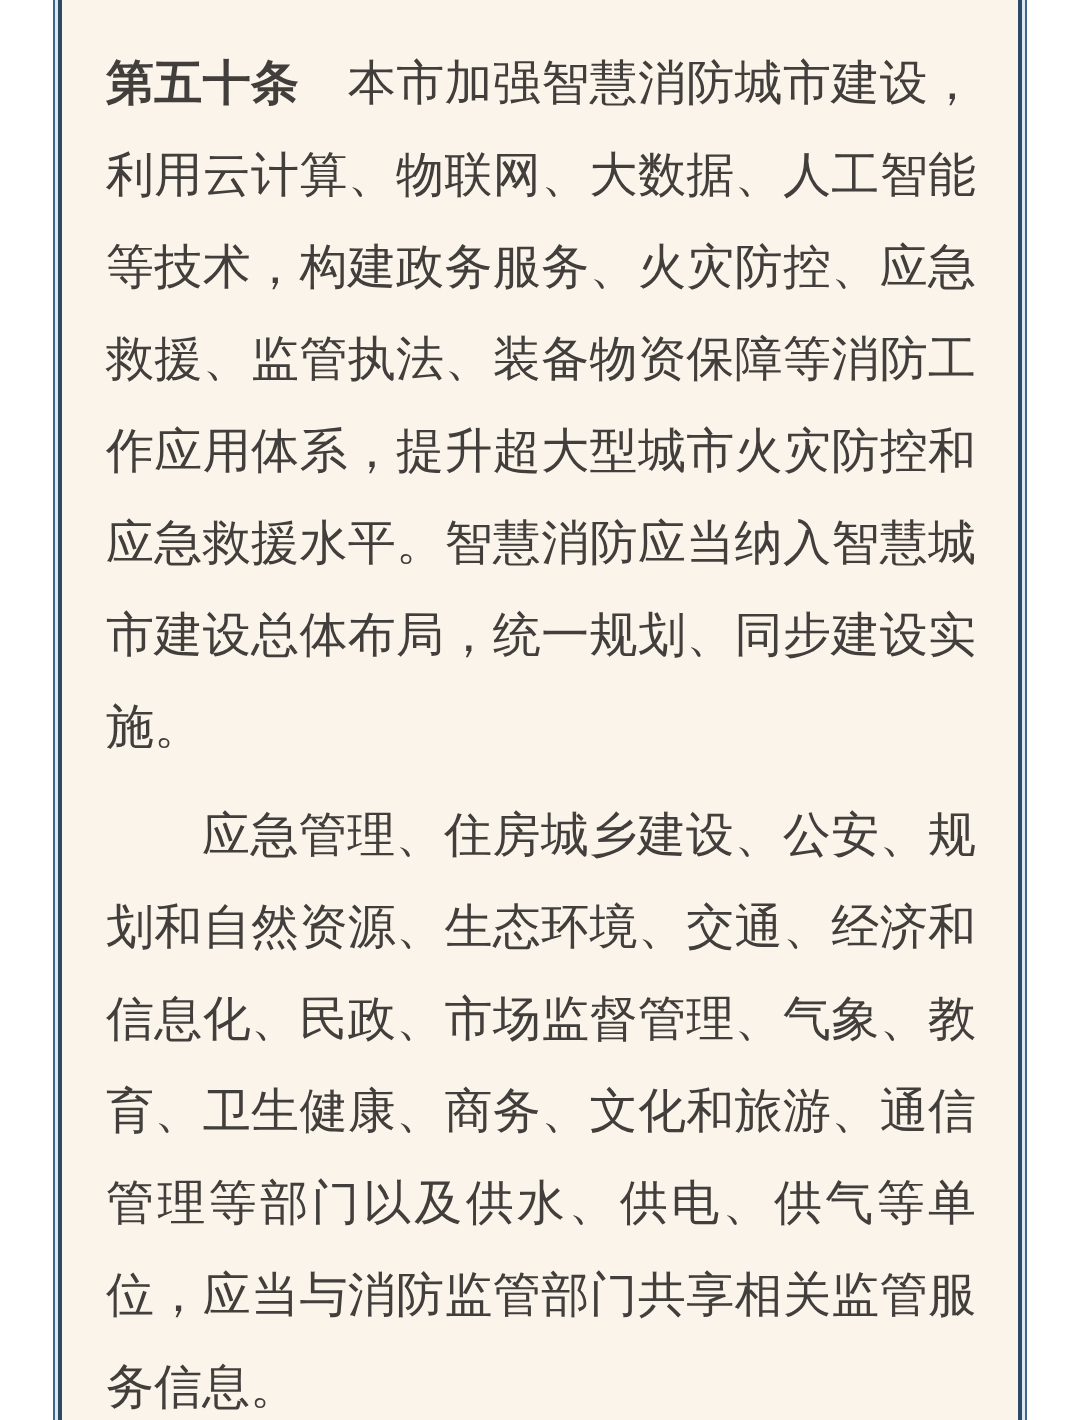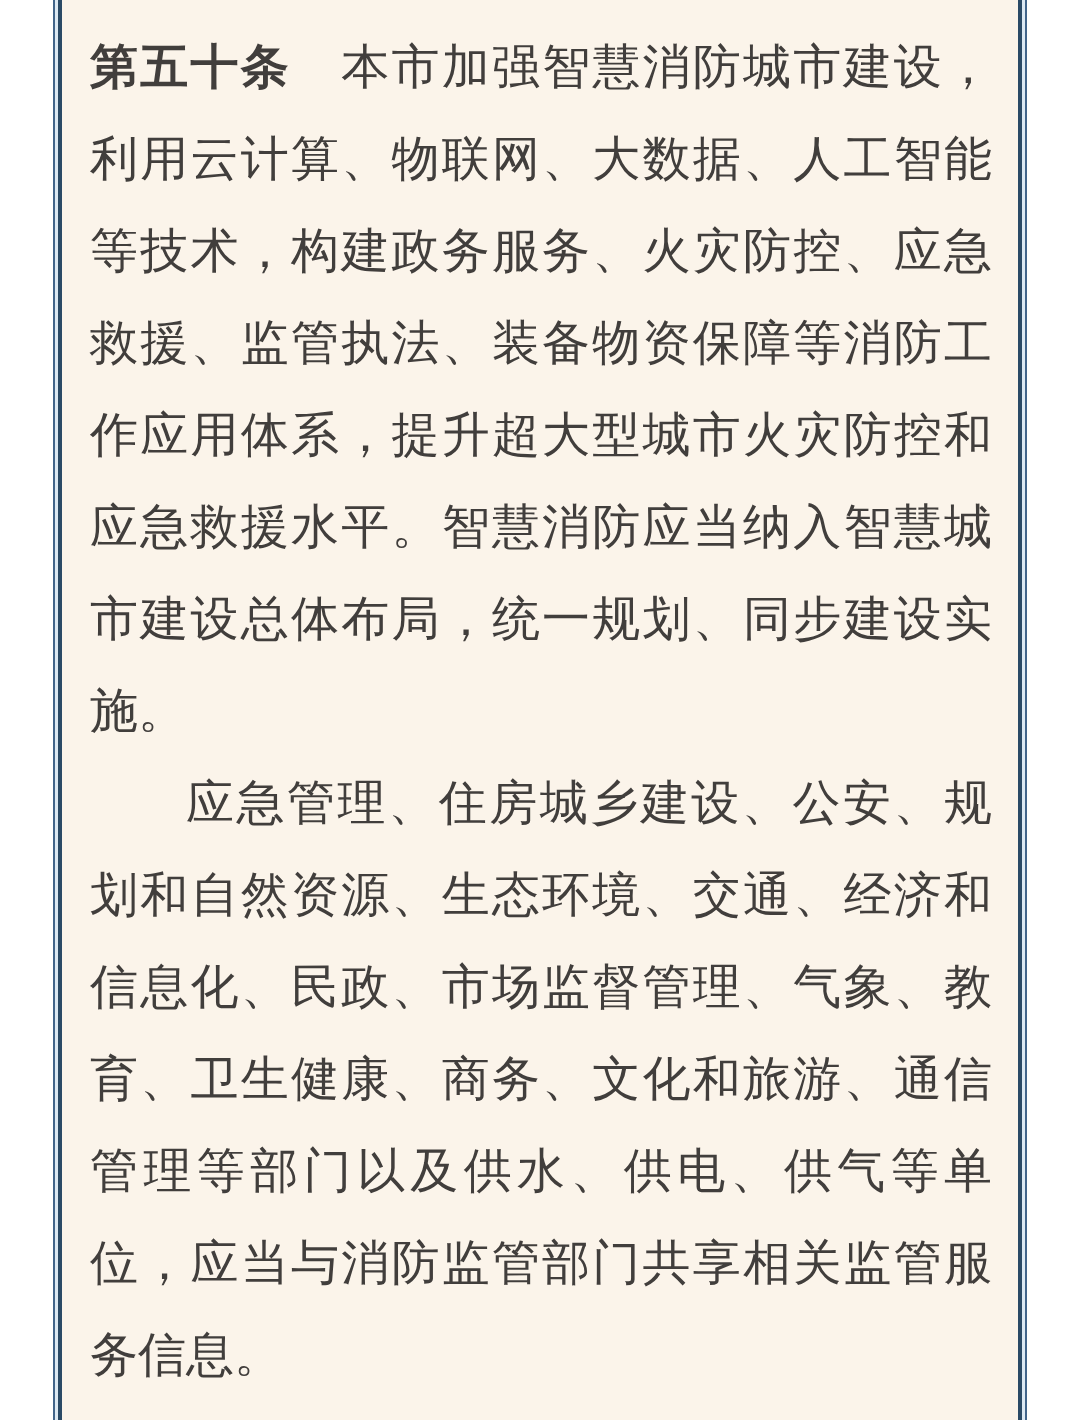--- a/index.html
+++ b/index.html
@@ -34,21 +34,21 @@
   }
   .article {
     width: 902px;
     font-size: 48px;
     line-height: 92px;
     color: var(--text-color, #413e3c);
     text-align: justify;
     text-justify: inter-ideograph;
   }
   .para {
-    margin: 0;
+    margin: 16px;
     padding: 0;
   }
   .para.indent {
     text-indent: 2em;
   }
   .article-label {
     font-weight: bold;
   }
 </style>
 </head>

